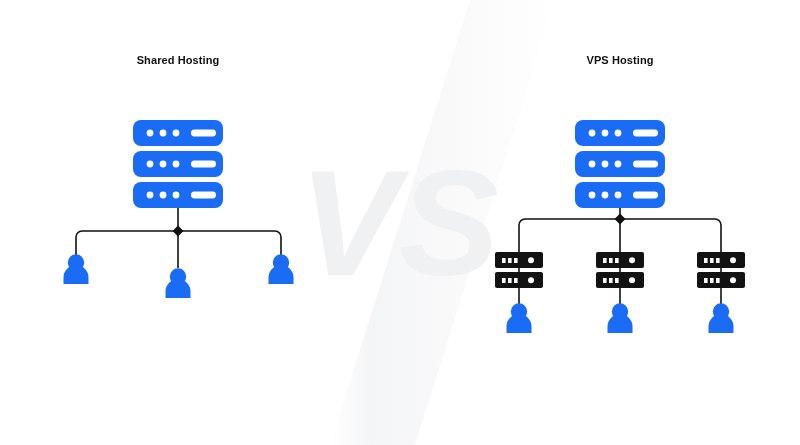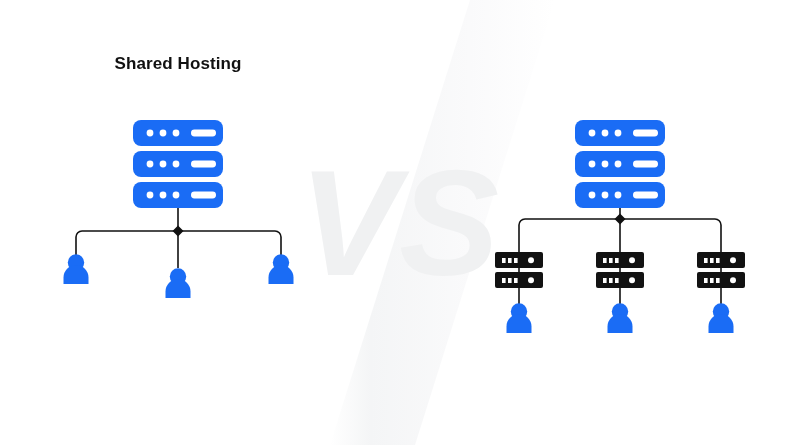--- a/index.html
+++ b/index.html
@@ -25,21 +25,21 @@
     width: 800px;
     height: 445px;
   }
   #bg-svg { z-index: 0; }
   #watermark-svg { z-index: 1; }
   #diagram-svg { z-index: 2; }
   .panel-title {
     position: absolute;
     z-index: 3;
     font-family: "Liberation Sans", sans-serif;
-    font-size: 17px;
+    font-size: 11px;
     font-weight: bold;
     color: #111111;
     letter-spacing: 0.1px;
     text-align: center;
     white-space: nowrap;
     transform: translateX(-50%);
   }
   #title-shared { left: 178px; top: 54px; }
   #title-vps    { left: 620px; top: 54px; }
 </style>
@@ -59,20 +59,21 @@
     </defs>
     <rect x="0" y="0" width="800" height="445" fill="#ffffff"></rect>
     <polygon points="470,0 555,0 415,445 330,445" fill="url(#bandGrad)"></polygon>
   </svg>
 
   <svg id="watermark-svg" viewBox="0 0 800 445" aria-hidden="true">
     <text x="399" y="275" text-anchor="middle" font-family="Liberation Sans, sans-serif" font-size="150" font-weight="bold" font-style="italic" fill="#f0f1f2">VS</text>
   </svg>
 
   <div class="panel-title" id="title-shared">Shared Hosting</div>
+  <div class="panel-title" id="title-vps">VPS Hosting</div>
 
   <svg id="diagram-svg" viewBox="0 0 800 445">
     <defs>
 
       <g id="blueServerUnit">
         <rect x="0" y="0" width="90" height="26" rx="8" ry="8" fill="#1a6cf5"></rect>
         <circle cx="17" cy="13" r="3.4" fill="#ffffff"></circle>
         <circle cx="30" cy="13" r="3.4" fill="#ffffff"></circle>
         <circle cx="43" cy="13" r="3.4" fill="#ffffff"></circle>
         <rect x="58" y="9.6" width="25" height="6.8" rx="3.4" ry="3.4" fill="#ffffff"></rect>

